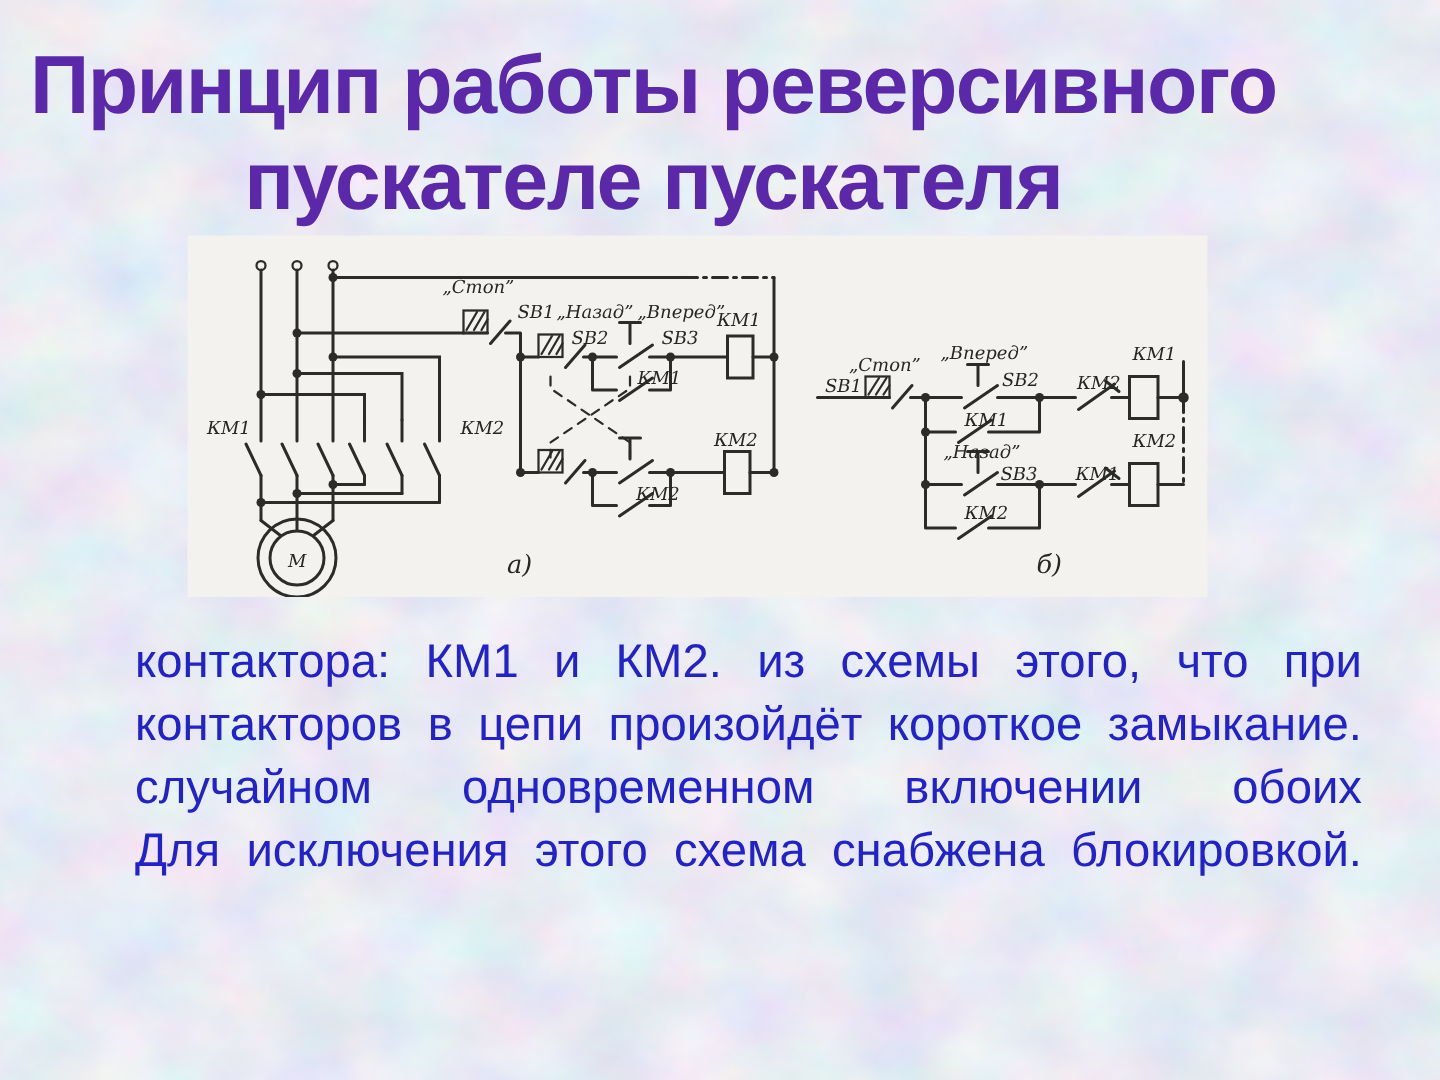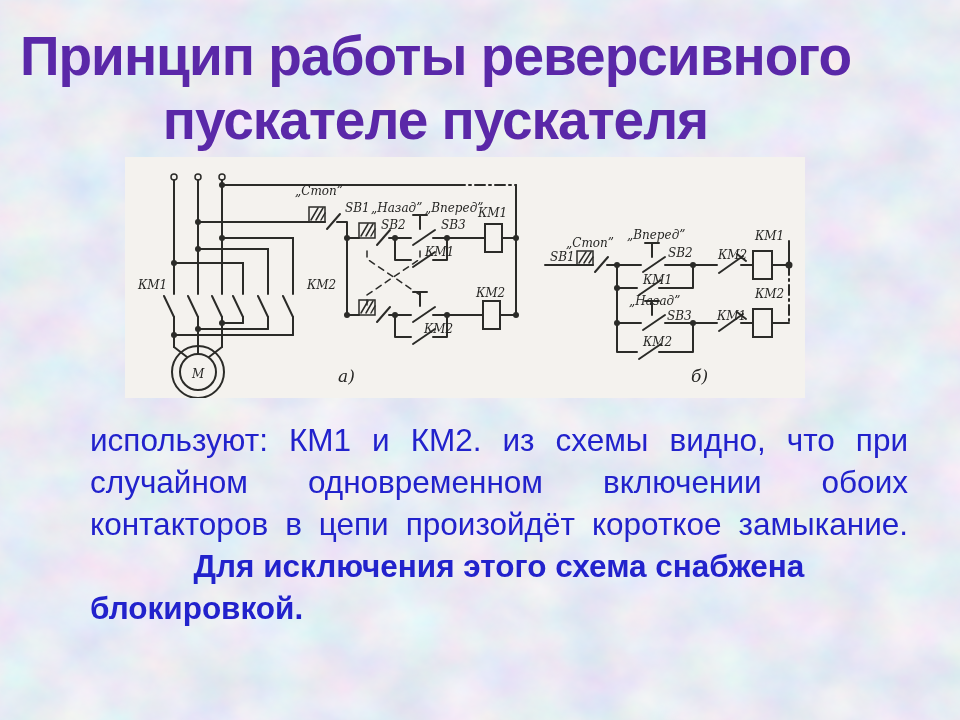--- a/index.html
+++ b/index.html
@@ -6,21 +6,21 @@
   .slide{position:relative;width:960px;height:720px;overflow:hidden;background:#c2d3ec;
          font-family:"Liberation Sans",sans-serif;}
   .bg{position:absolute;left:0;top:0;width:960px;height:720px;}
   .title{position:absolute;top:24px;left:0;width:871px;margin:0;text-align:center;
          font:700 55px/64px "Liberation Sans",sans-serif;color:#5a28a8;letter-spacing:-1px;}
   .paper{position:absolute;left:125px;top:157px;width:680px;height:241px;background:#f4f2ee;}
   .paper svg{display:block;width:680px;height:241px;}
   .body-text{position:absolute;left:90px;top:419px;width:818px;
          font:400 31.5px/42px "Liberation Sans",sans-serif;color:#2222cc;}
   .jline{text-align:justify;text-align-last:justify;}
-  .jline-last{text-align:center;font-weight:bold;}
+  .jline-last{text-align:right;}
   
   .w{stroke:#2b2b28;stroke-width:2;fill:none;stroke-linecap:round;}
   .thin{stroke-width:1.5;}
   .dot{fill:#2b2b28;stroke:none;}
   .coil{stroke:#2b2b28;stroke-width:2;fill:none;}
   .dash{stroke-dasharray:6 5;}
   .dashdot{stroke-dasharray:10 4 2 4;}
   .lbl{font:italic 12px "DejaVu Serif",serif;fill:#262624;stroke:none;}
   .lbl-lg{font:italic 17px "DejaVu Serif",serif;fill:#262624;stroke:none;}
 </style>
@@ -201,19 +201,19 @@
         <text class="lbl" x="542" y="163">SB3</text>
         <text class="lbl" x="592" y="163">КМ1</text>
         <text class="lbl" x="518" y="189">КМ2</text>
         <text class="lbl" x="630" y="141">КМ2</text>
         <text class="lbl-lg" x="566" y="225">б)</text>
       </g>
     </svg>
   </div>
 
   <div class="body-text">
-    <div class="jline">используют: КМ1 и КМ2. из схемы видно, что при</div>
+    <div class="jline">контактора: КМ1 и КМ2. из схемы этого, что при</div>
+    <div class="jline">контакторов в цепи произойдёт короткое замыкание.</div>
     <div class="jline">случайном одновременном включении обоих</div>
-    <div class="jline">контакторов в цепи произойдёт короткое замыкание.</div>
     <div class="jline jline-last">Для исключения этого схема снабжена блокировкой.</div>
   </div>
 
 </div>
 
 </body></html>

